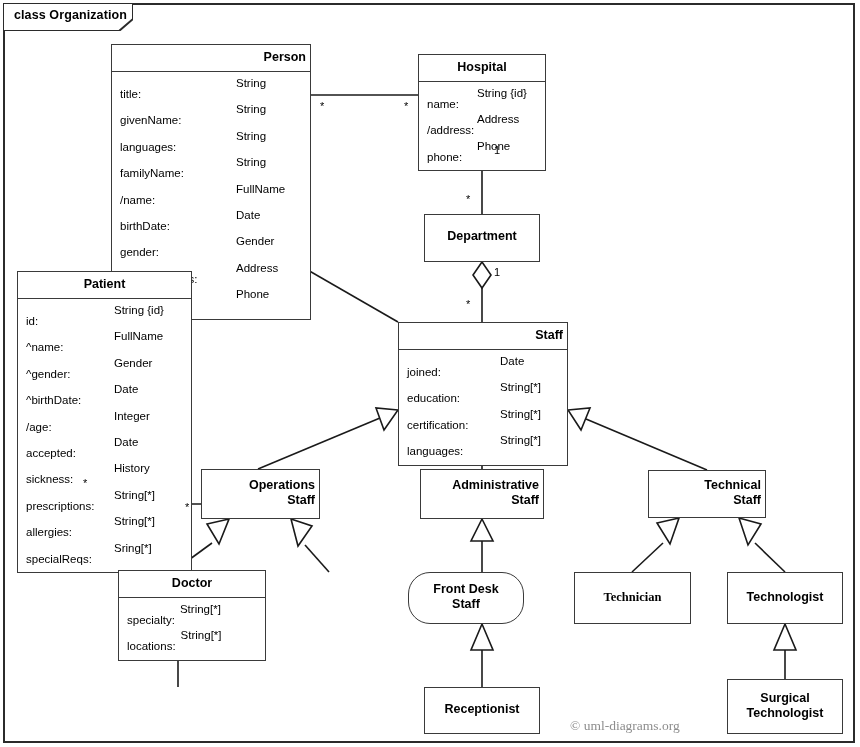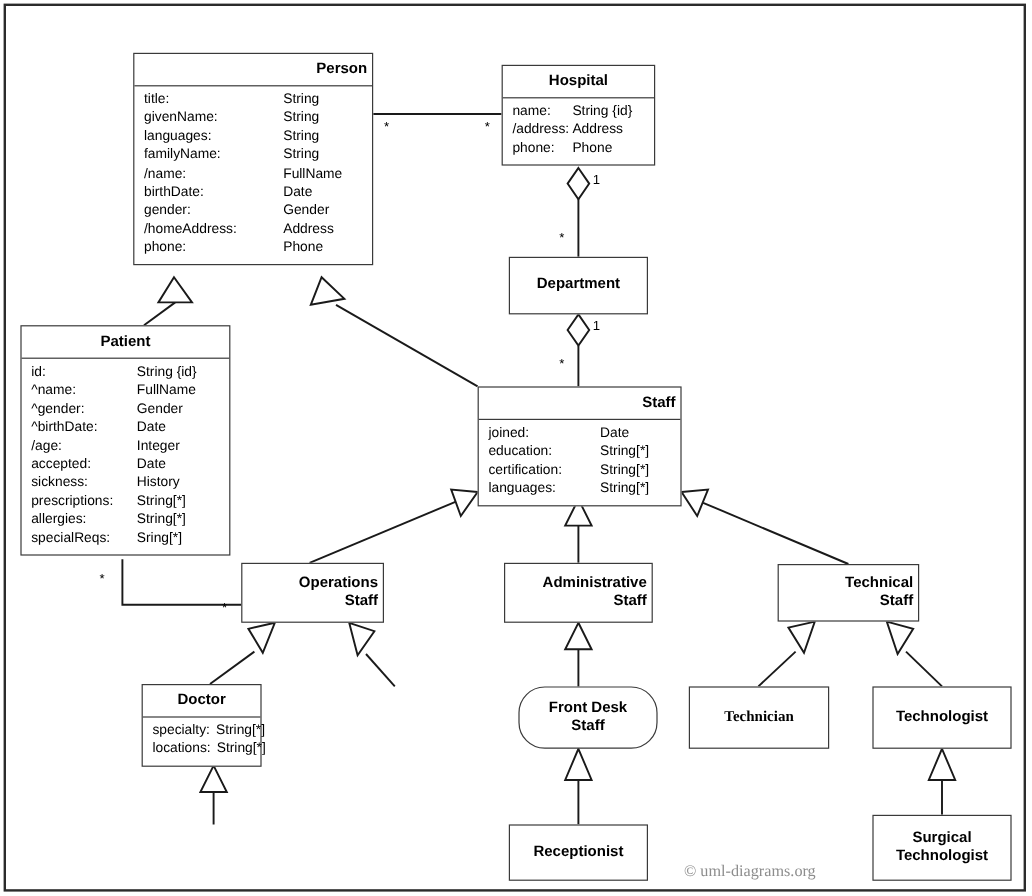--- a/index.html
+++ b/index.html
@@ -106,20 +106,21 @@
     color: #000;
     line-height: 15.4px;
   }
   .attr-row {
     display: flex;
     white-space: nowrap;
   }
   .attr-name {
     padding-left: 8px;
     box-sizing: border-box;
+    margin-top: 11px;
   }
   .attr-type {
     box-sizing: border-box;
   }
   
   .cols-wide .attr-name { width: 124px; }
   .cols-patient .attr-name { width: 96px; }
   .cols-staff .attr-name  { width: 101px; }
   .cols-doctor .attr-name { width: auto; padding-right: 5px; }
 
@@ -144,20 +145,26 @@
     white-space: nowrap;
     z-index: 4;
   }
 </style>
 </head>
 <body>
 
 <div id="diagram-root">
 
   <div class="frame-border"></div>
+  <div class="frame-tab">
+    <svg class="frame-tab-shape" viewBox="0 0 130 28" preserveAspectRatio="none">
+      <path d="M0,0 L130,0 L130,16 L116,28 L0,28 Z" fill="#ffffff" stroke="#2b2b2b" stroke-width="2"></path>
+    </svg>
+    <div class="frame-tab-label">class Organization</div>
+  </div>
 
   <svg id="connectors">
 
     <line x1="311" y1="95" x2="418" y2="95"></line>
 
     <line x1="482" y1="166" x2="482" y2="214"></line>
     <polygon class="hollow" points="482,140 491,153 482,166 473,153"></polygon>
 
     <line x1="482" y1="288" x2="482" y2="322"></line>
     <polygon class="hollow" points="482,262 491,275 482,288 473,275"></polygon>
@@ -357,37 +364,37 @@
   <div class="uml-class abstract" style="left:420px; top:469px; width:124px; height:50px;">
     <div class="uml-name" style="padding-top:8px;">Administrative
 Staff</div>
   </div>
 
   <div class="uml-class abstract" style="left:648px; top:470px; width:118px; height:48px;">
     <div class="uml-name" style="padding-top:7px;">Technical
 Staff</div>
   </div>
 
-  <div class="uml-class" style="left:118px; top:570px; width:100px;">
+  <div class="uml-class" style="left:118px; top:570px; width:148px;">
     <div class="uml-name">Doctor</div>
     <div class="uml-divider"></div>
     <div class="uml-attrs cols-doctor">
         <div class="attr-row">
           <span class="attr-name">specialty:</span>
           <span class="attr-type">String[*]</span>
         </div>
         <div class="attr-row">
           <span class="attr-name">locations:</span>
           <span class="attr-type">String[*]</span>
         </div>
       </div>
   </div>
 
 
-  <div class="uml-class" style="left:432px; top:572px; width:116px; height:52px;border-radius:22px;">
+  <div class="uml-class" style="left:408px; top:572px; width:116px; height:52px;border-radius:22px;">
     <div class="uml-name" style="padding-top:9px;">Front Desk
 Staff</div>
   </div>
 
   <div class="uml-class" style="left:574px; top:572px; width:117px; height:52px;font-family:Liberation Serif, serif;">
     <div class="uml-name" style="padding-top:17px;">Technician</div>
   </div>
 
   <div class="uml-class" style="left:727px; top:572px; width:116px; height:52px;">
     <div class="uml-name" style="padding-top:17px;">Technologist</div>

